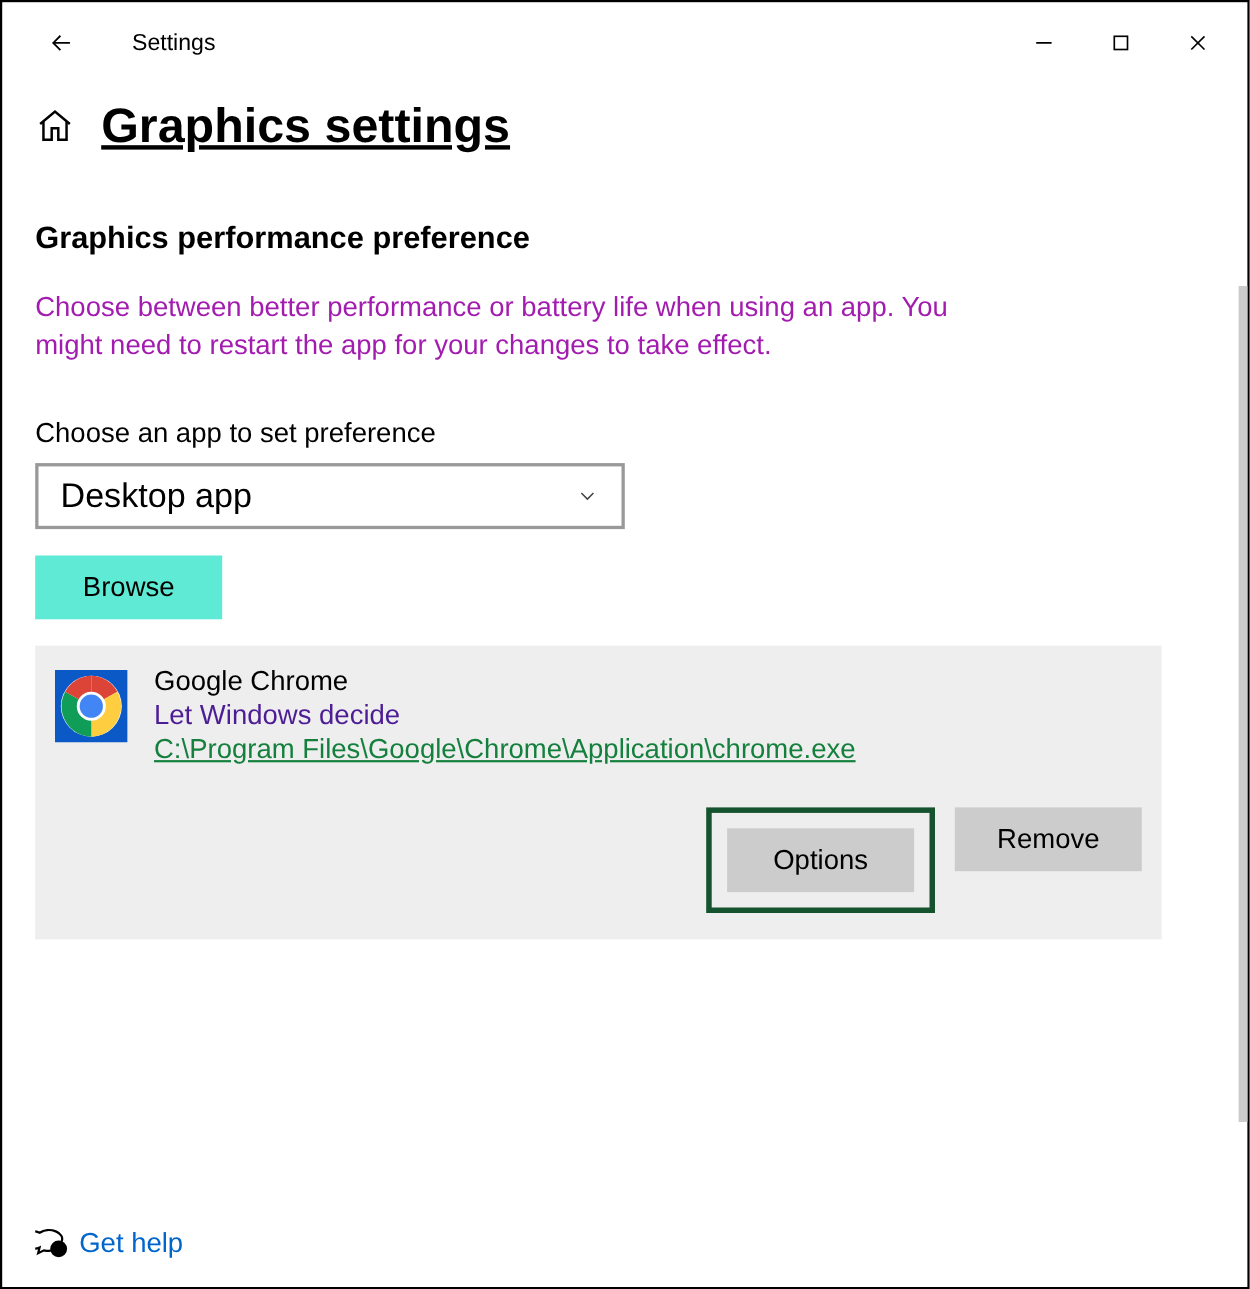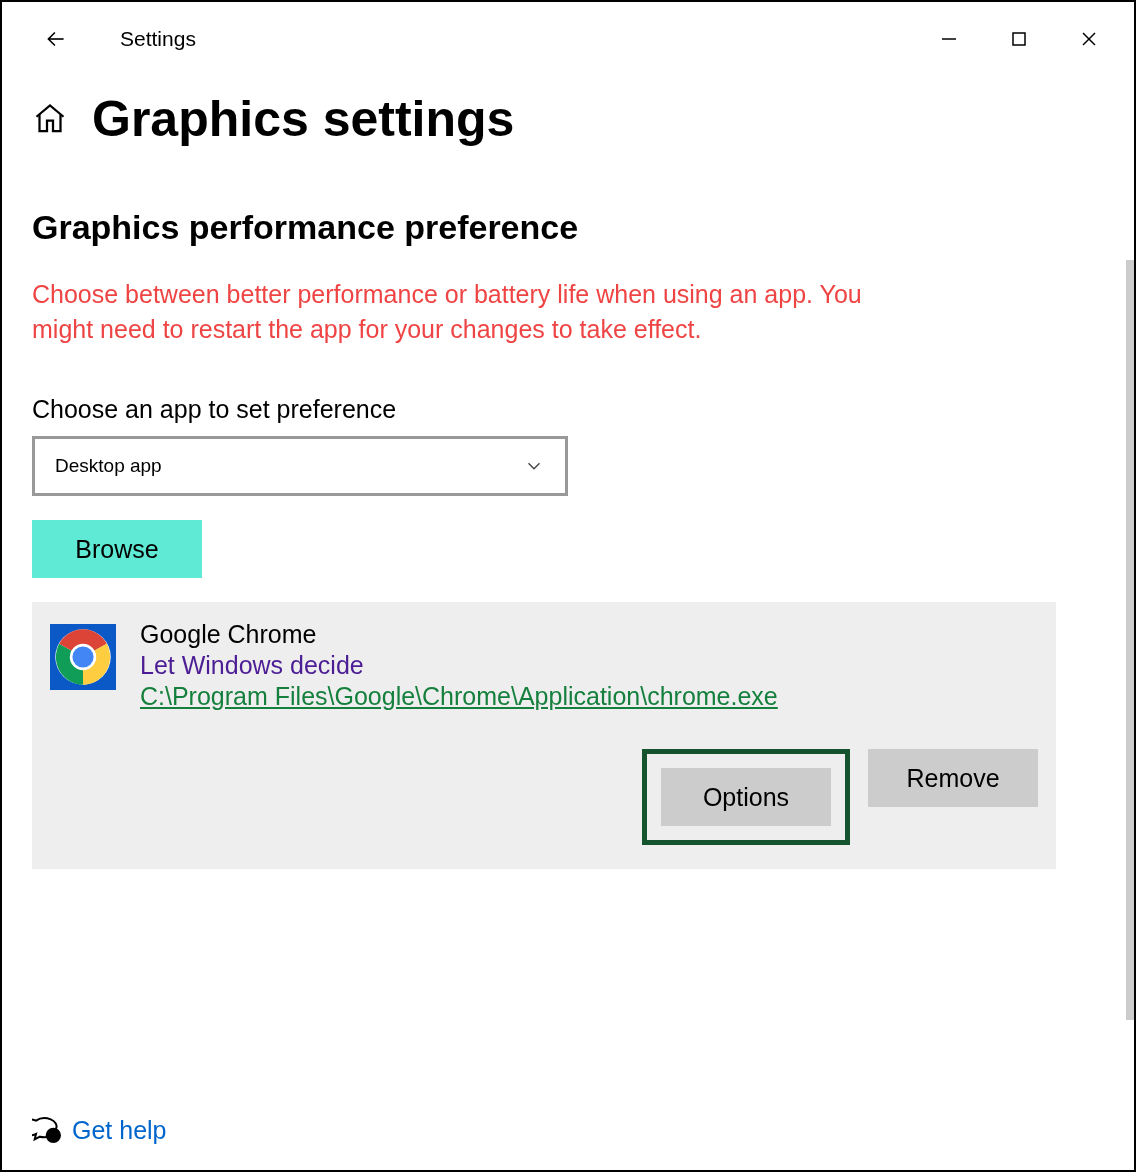--- a/index.html
+++ b/index.html
@@ -43,48 +43,49 @@
     position: relative;
     height: calc(100% - 58px);
   }
   .page-header {
     display: flex;
     align-items: center;
     gap: 24px;
     margin-bottom: 60px;
   }
   .page-title {
-    font-size: 50px;
+    font-size: 44px;
     font-weight: 600;
+    text-decoration: underline;
   }
   .section-title {
-    font-size: 34px;
+    font-size: 28px;
     font-weight: 600;
     margin-bottom: 30px;
   }
   .desc {
     font-size: 25px;
     line-height: 1.4;
     margin-bottom: 48px;
-    color: #ef4444;
+    color: #a21caf;
     max-width: 870px;
   }
   .choose-label {
     font-size: 25px;
     margin-bottom: 12px;
     margin-top: 40px;
   }
   .dropdown {
     width: 536px;
     height: 60px;
     border: 3px solid #999;
     display: flex;
     align-items: center;
     padding: 0 20px;
-    font-size: 19px;
+    font-size: 31px;
     justify-content: space-between;
     cursor: pointer;
     margin-bottom: 24px;
     gap: 48px;
   }
   .browse-btn {
     width: 170px;
     height: 58px;
     background: #5eead4;
     border: none;

